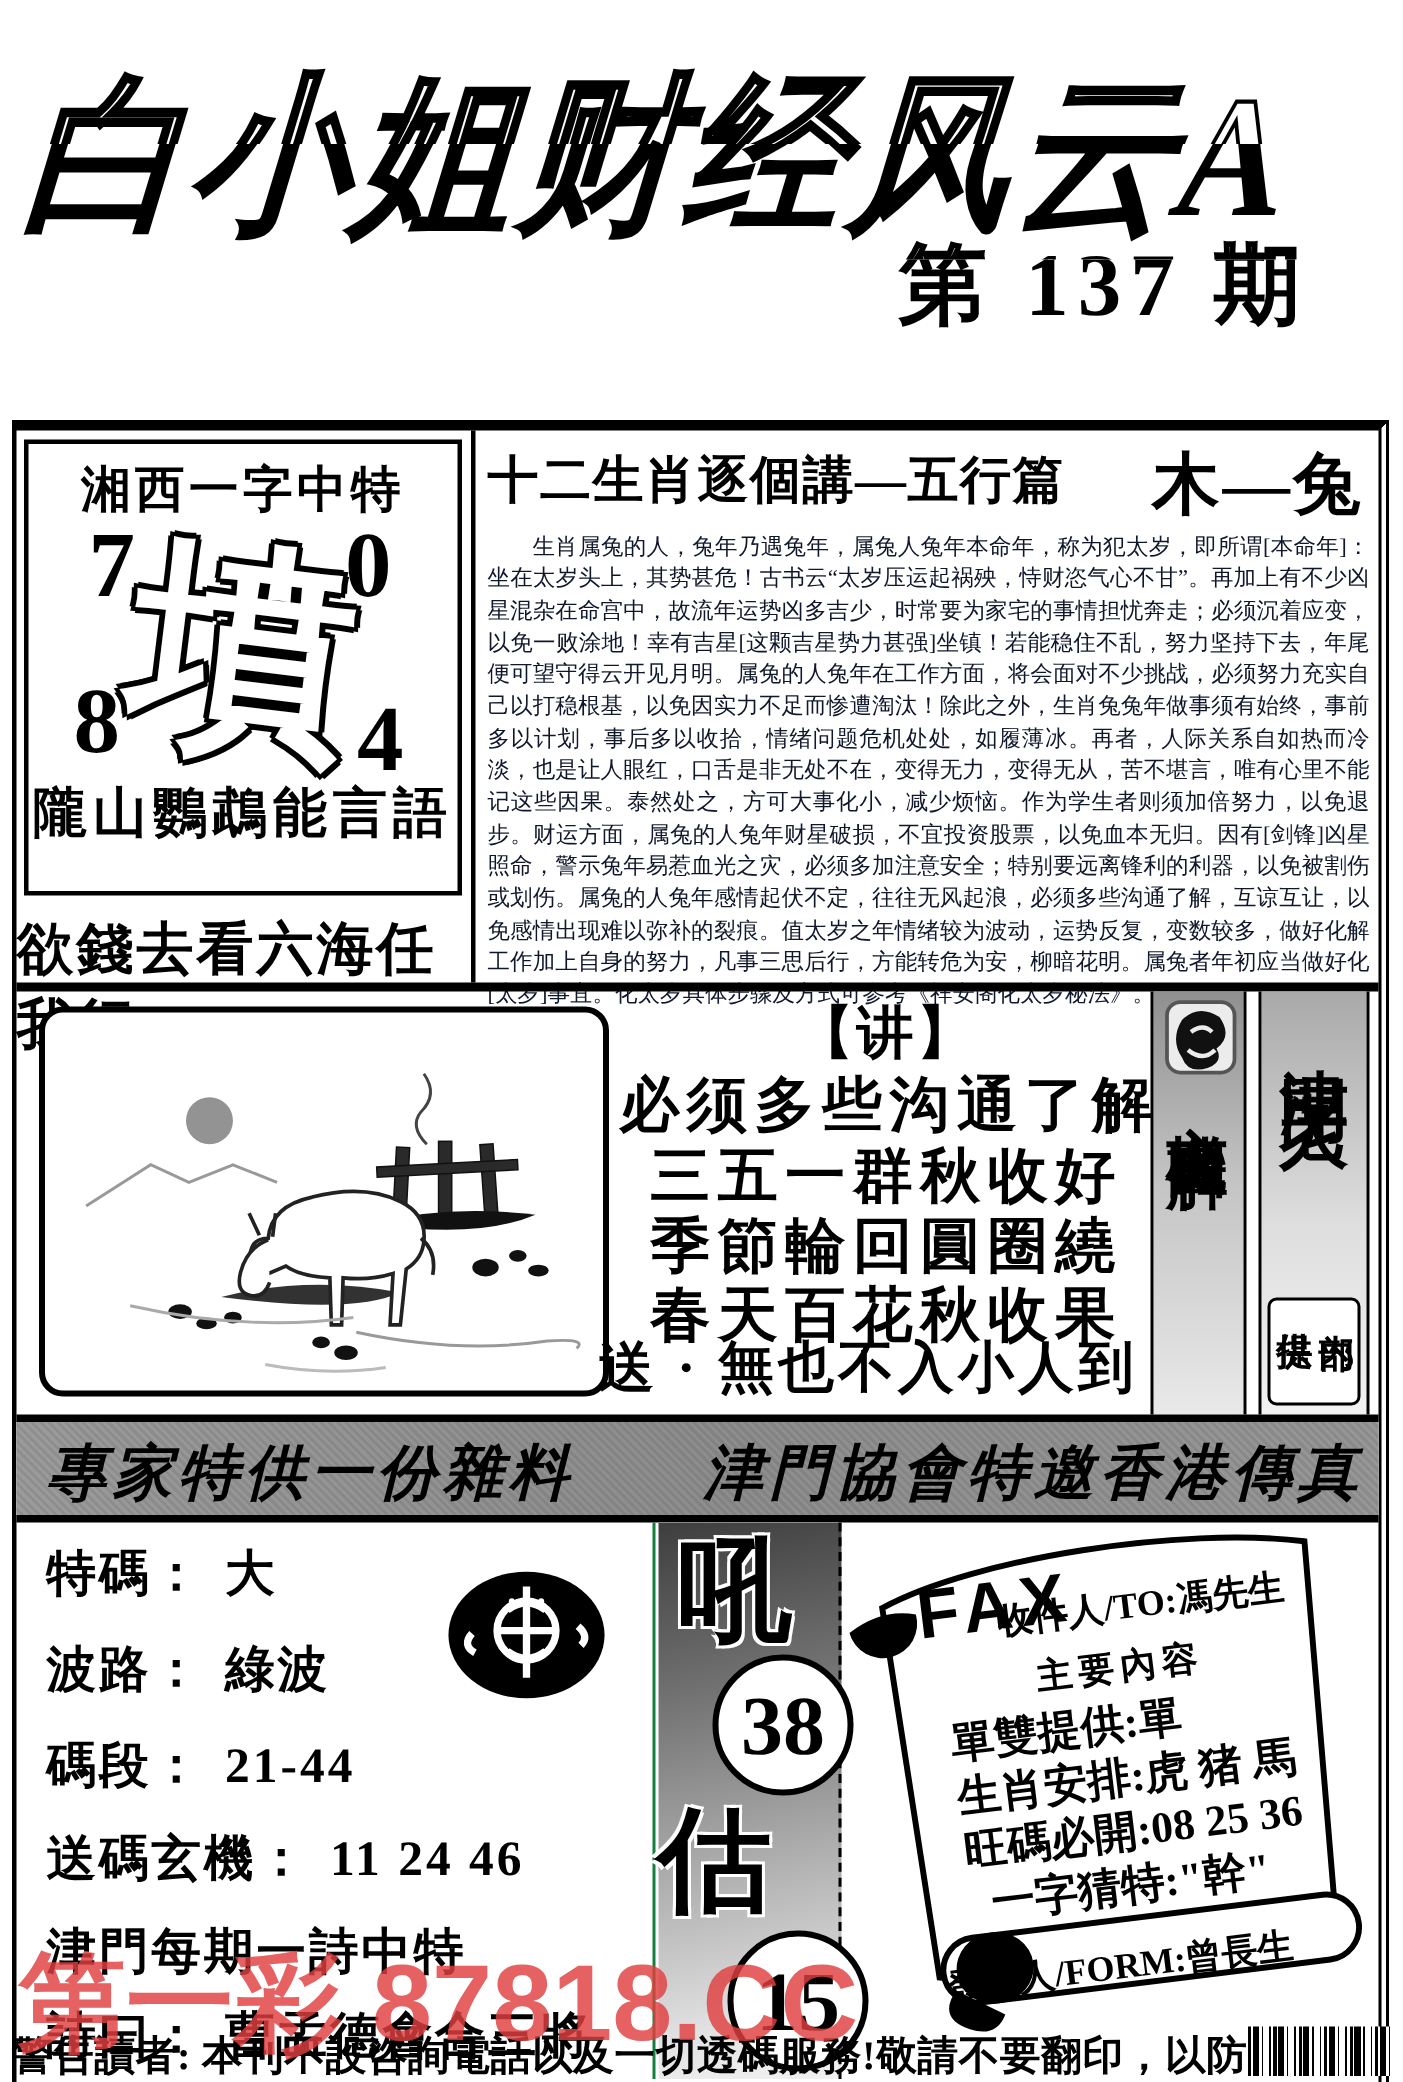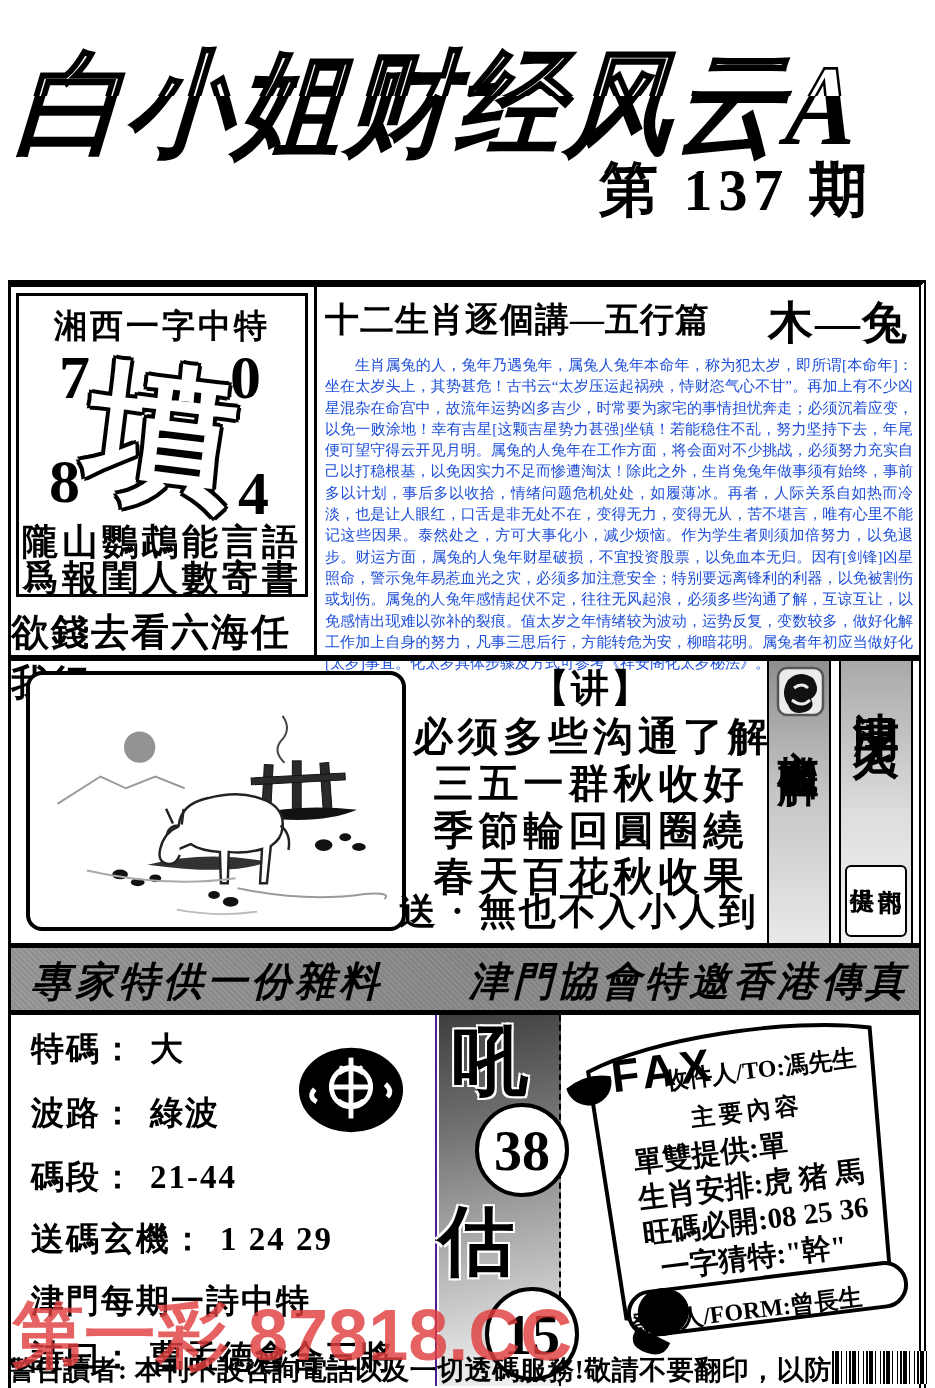--- a/index.html
+++ b/index.html
@@ -38,21 +38,21 @@
   .oracle-verse { position:absolute; width:100%; text-align:center; font-size:36px; font-weight:bold; letter-spacing:4px; }
   #verse1 { top:222px; } #verse2 { top:258px; }
   #oracle-footer { position:absolute; left:0; top:320px; width:100%; 
     font-size:38px; font-weight:bold; letter-spacing:2px; }
 
   #article { position:absolute; left:312px; top:6px; width:596px; height:360px;text-decoration:underline; }
   #article-title-row { position:relative; width:100%; height:58px; }
   #article-title { position:absolute; left:2px; top:4px; font-size:34px; font-weight:bold; letter-spacing:1px; }
   #element-tag { position:absolute; right:10px; top:0; font-size:45px; font-weight:900; letter-spacing:2px; }
   #article-body { position:absolute; left:2px; top:62px; width:588px; font-size:15px; line-height:1.42;
-    text-align:justify; text-indent:2em; color:#1d4ed8; font-family:"Liberation Serif",serif; }
+    text-align:justify; text-indent:2em; color:#0f172a; font-family:"Liberation Serif",serif; }
 
   .hr { position:absolute; left:0; width:908px; background:#000; }
 
   
   #mid-section { position:absolute; left:0; top:374px; width:908px; height:282px; }
   #sketch-box { position:absolute; left:15px; top:10px; width:380px; height:260px;
     border:4px solid #000; border-radius:16px; overflow:hidden; background:#fff; }
   #poem { position:absolute; left:402px; top:2px; width:356px; text-align:center; }
   #poem-tag { font-size:38px; font-weight:900; letter-spacing:2px; }
   .poem-line { font-size:40px; font-weight:bold; letter-spacing:5px; line-height:1.17; white-space:nowrap; }
@@ -73,21 +73,21 @@
   
   #banner { position:absolute; left:0; top:661px; width:908px; height:62px;
     background:linear-gradient(90deg,#cbcbcb,#b9b9b9 50%,#c6c6c6),repeating-linear-gradient(45deg,#c2c2c2 0 2px,#b3b3b3 2px 4px);
     background-blend-mode:multiply; }
   .banner-text { position:absolute; top:6px; font-size:40px; font-weight:bold; letter-spacing:4px;
     font-style:italic; white-space:nowrap; }
   #banner-left { left:20px; } #banner-right { right:10px; }
 
   
   #bottom-section { position:absolute; left:0; top:728px; width:908px; height:371px; }
-  #tips-panel { position:absolute; left:0; top:0; width:426px; height:371px; border-right:2px solid #4c1d95; }
+  #tips-panel { position:absolute; left:0; top:0; width:426px; height:371px; border-right:2px solid #15803d; }
   .tip-row { position:absolute; left:20px; white-space:nowrap; font-weight:bold; font-size:33px; letter-spacing:2px; }
   .tip-row .tip-value { margin-left:14px; }
   #tip-0 { top:12px; } #tip-1 { top:76px; } #tip-2 { top:140px; }
   #tip-3 { top:202px; } #tip-4 { top:264px; } #tip-5 { top:320px; }
   #seal-icon { position:absolute; left:286px; top:30px; }
 
   #shout-strip { position:absolute; left:428px; top:0; width:122px; height:371px;
     border-right:2px dashed #000;
     background:linear-gradient(168deg,#3e3e3e 0%,#6e6e6e 28%,#a9a9a9 58%,#e3e3e3 88%,#f2f2f2); }
   .shout-char { position:absolute; left:50%; transform:translateX(-62%); font-size:76px; font-weight:900; color:#000;
@@ -139,21 +139,20 @@
     <div id="top-section">
       <div id="oracle-col">
         <div id="oracle-box">
           <div id="oracle-heading">湘西一字中特</div>
           <span id="num-tl" class="corner-num">7</span>
           <span id="num-tr" class="corner-num">0</span>
           <span id="num-bl" class="corner-num">8</span>
           <span id="num-br" class="corner-num">4</span>
           <div id="big-char">墳</div>
           <div id="verse1" class="oracle-verse">隴山鸚鵡能言語</div>
-          <div id="verse2" class="oracle-verse">爲報閨人數寄書</div>
         </div>
         <div id="oracle-footer">欲錢去看六海任我行</div>
       </div>
 
       <div id="article">
         <div id="article-title-row">
           <span id="article-title">十二生肖逐個講—五行篇</span>
           <span id="element-tag">木—兔</span>
         </div>
         <p id="article-body">生肖属兔的人，兔年乃遇兔年，属兔人兔年本命年，称为犯太岁，即所谓[本命年]：坐在太岁头上，其势甚危！古书云“太岁压运起祸殃，恃财恣气心不甘”。再加上有不少凶星混杂在命宫中，故流年运势凶多吉少，时常要为家宅的事情担忧奔走；必须沉着应变，以免一败涂地！幸有吉星[这颗吉星势力甚强]坐镇！若能稳住不乱，努力坚持下去，年尾便可望守得云开见月明。属兔的人兔年在工作方面，将会面对不少挑战，必须努力充实自己以打稳根基，以免因实力不足而惨遭淘汰！除此之外，生肖兔兔年做事须有始终，事前多以计划，事后多以收拾，情绪问题危机处处，如履薄冰。再者，人际关系自如热而冷淡，也是让人眼红，口舌是非无处不在，变得无力，变得无从，苦不堪言，唯有心里不能记这些因果。泰然处之，方可大事化小，减少烦恼。作为学生者则须加倍努力，以免退步。财运方面，属兔的人兔年财星破损，不宜投资股票，以免血本无归。因有[剑锋]凶星照命，警示兔年易惹血光之灾，必须多加注意安全；特别要远离锋利的利器，以免被割伤或划伤。属兔的人兔年感情起伏不定，往往无风起浪，必须多些沟通了解，互谅互让，以免感情出现难以弥补的裂痕。值太岁之年情绪较为波动，运势反复，变数较多，做好化解工作加上自身的努力，凡事三思后行，方能转危为安，柳暗花明。属兔者年初应当做好化[太岁]事宜。化太岁具体步骤及方式可参考《祥安阁化太岁秘法》。</p>
@@ -237,21 +236,21 @@
         <div id="tip-0" class="tip-row">
           <span>特碼：</span><span class="tip-value">大</span>
         </div>
         <div id="tip-1" class="tip-row">
           <span>波路：</span><span class="tip-value">綠波</span>
         </div>
         <div id="tip-2" class="tip-row">
           <span>碼段：</span><span class="tip-value">21-44</span>
         </div>
         <div id="tip-3" class="tip-row">
-          <span>送碼玄機：</span><span class="tip-value">1 24 29</span>
+          <span>送碼玄機：</span><span class="tip-value">11 24 46</span>
         </div>
         <div id="tip-4" class="tip-row">
           <span>津門每期一詩中特</span><span class="tip-value"></span>
         </div>
         <div id="tip-5" class="tip-row">
           <span>詩曰：</span><span class="tip-value">曹孟德會合三將</span>
         </div>
         <svg id="seal-icon" width="108" height="90" viewBox="0 0 110 90">
           <ellipse cx="55" cy="45" rx="53" ry="43" fill="#000"></ellipse>
           <g stroke="#fff" stroke-width="5" fill="none">

